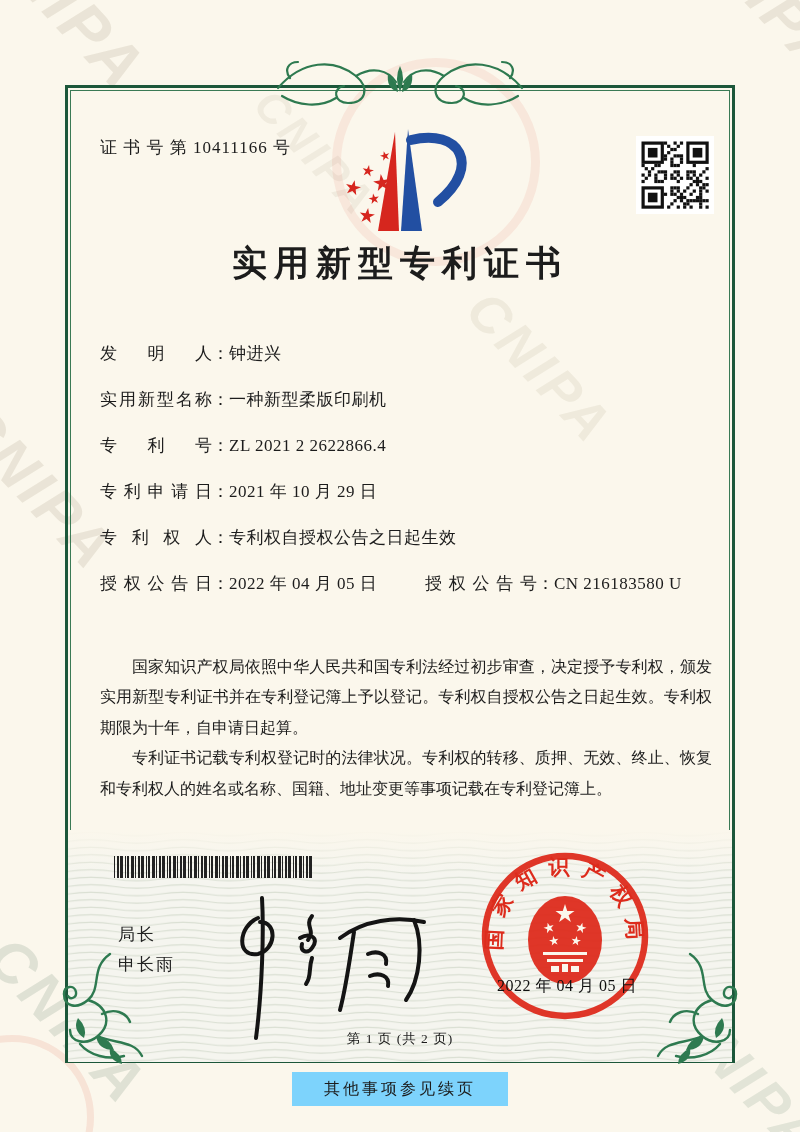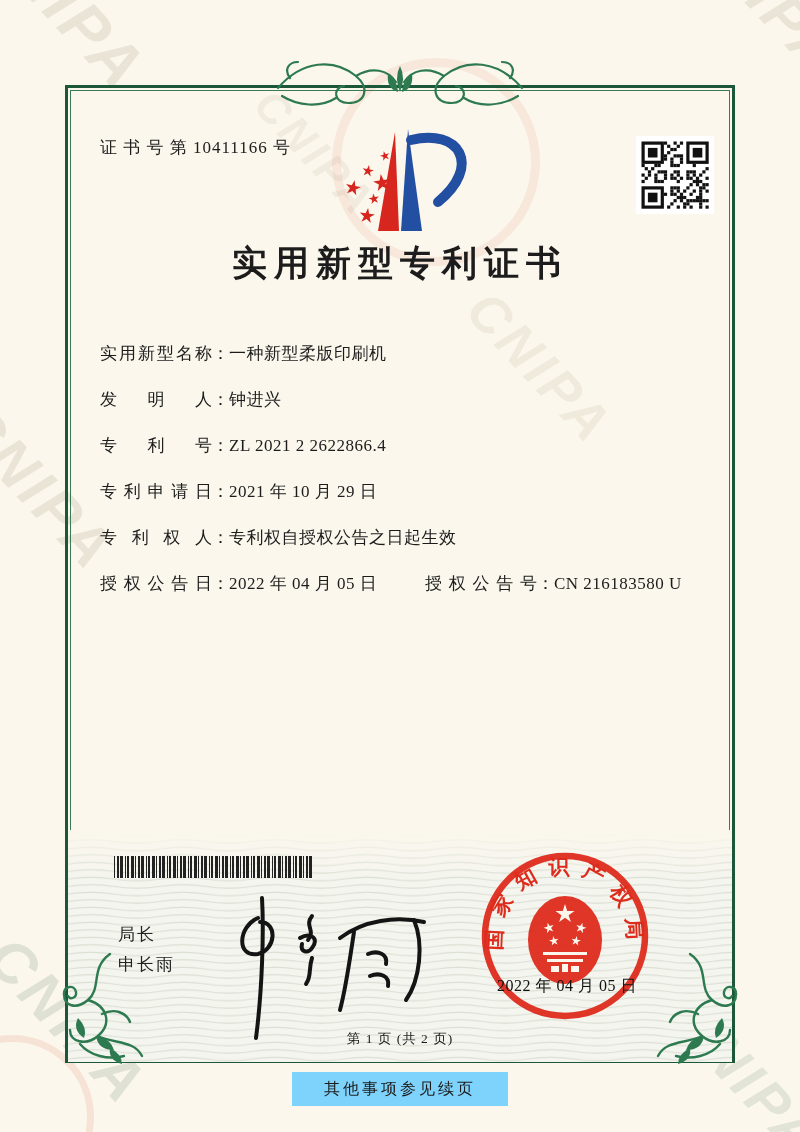--- a/index.html
+++ b/index.html
@@ -306,42 +306,46 @@
         <rect x="50.300000000000004" y="5.5" width="22.400000000000002" height="22.400000000000002" fill="#111"></rect>
         <rect x="53.5" y="8.7" width="16" height="16" fill="#fff"></rect>
         <rect x="56.7" y="11.9" width="9.600000000000001" height="9.600000000000001" fill="#111"></rect>
       </svg>
   </div>
 
   <div class="title">实用新型专利证书</div>
 
   <div class="fields">
     <div class="frow">
+      <span class="flabel">发明人</span><span class="fcolon">：</span><span class="fvalue">钟进兴</span>
+    </div>
+    <div class="frow">
       <span class="flabel">实用新型名称</span><span class="fcolon">：</span><span class="fvalue">一种新型柔版印刷机</span>
-    </div>
-    <div class="frow">
-      <span class="flabel">发明人</span><span class="fcolon">：</span><span class="fvalue">钟进兴</span>
     </div>
     <div class="frow">
       <span class="flabel">专利号</span><span class="fcolon">：</span><span class="fvalue">ZL 2021 2 2622866.4</span>
     </div>
     <div class="frow">
       <span class="flabel">专利申请日</span><span class="fcolon">：</span><span class="fvalue">2021 年 10 月 29 日</span>
     </div>
     <div class="frow">
       <span class="flabel">专利权人</span><span class="fcolon">：</span><span class="fvalue">专利权自授权公告之日起生效</span>
     </div>
     <div class="frow">
       <span class="flabel">授权公告日</span><span class="fcolon">：</span><span class="fvalue">2022 年 04 月 05 日</span>
       <span class="pair2">
         <span class="flabel">授权公告号</span><span class="fcolon">：</span><span class="fvalue">CN 216183580 U</span>
       </span>
     </div>
   </div>
 
+  <div class="paras">
+    <p>国家知识产权局依照中华人民共和国专利法经过初步审查，决定授予专利权，颁发实用新型专利证书并在专利登记簿上予以登记。专利权自授权公告之日起生效。专利权期限为十年，自申请日起算。</p>
+    <p>专利证书记载专利权登记时的法律状况。专利权的转移、质押、无效、终止、恢复和专利权人的姓名或名称、国籍、地址变更等事项记载在专利登记簿上。</p>
+  </div>
 
   <div class="barcode" id="barcode">
       <i style="width: 1px; margin-right: 2px;"></i>
       <i style="width: 2px; margin-right: 1px;"></i>
       <i style="width: 3px; margin-right: 2px;"></i>
       <i style="width: 1px; margin-right: 1px;"></i>
       <i style="width: 2px; margin-right: 2px;"></i>
       <i style="width: 3px; margin-right: 1px;"></i>
       <i style="width: 1px; margin-right: 2px;"></i>
       <i style="width: 2px; margin-right: 1px;"></i>

